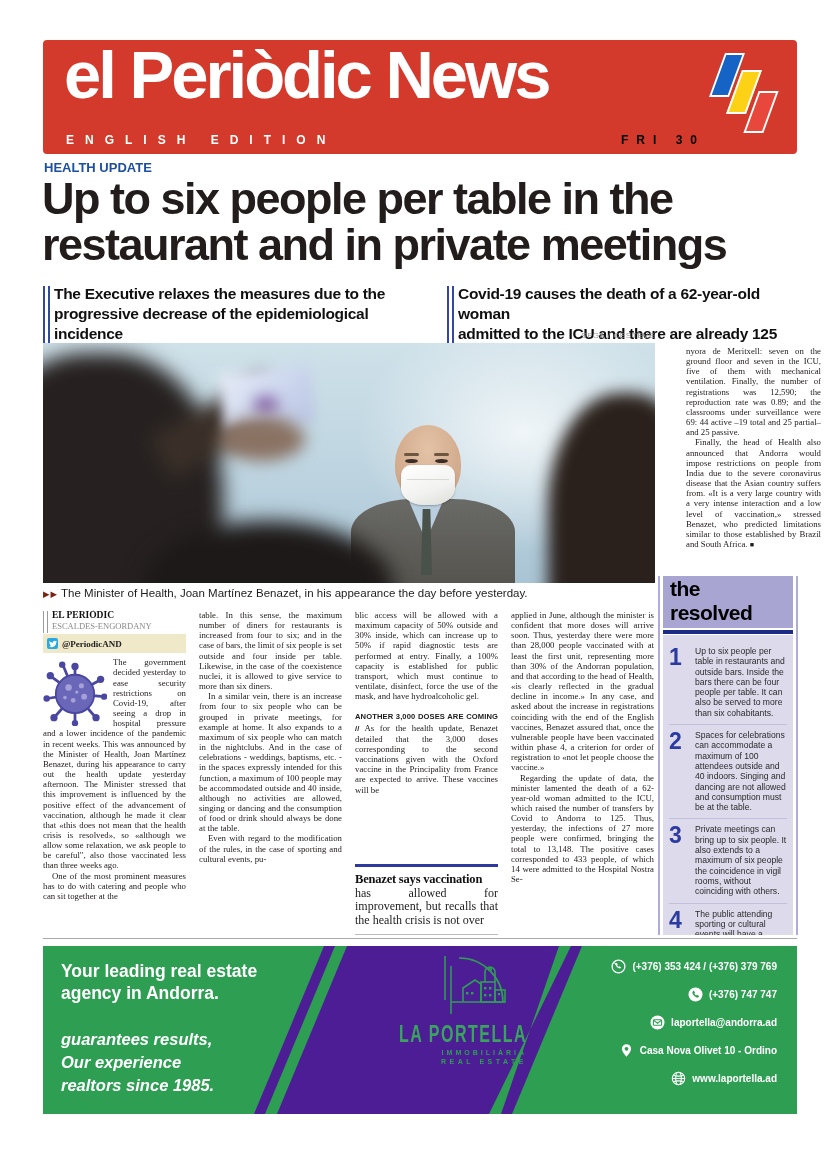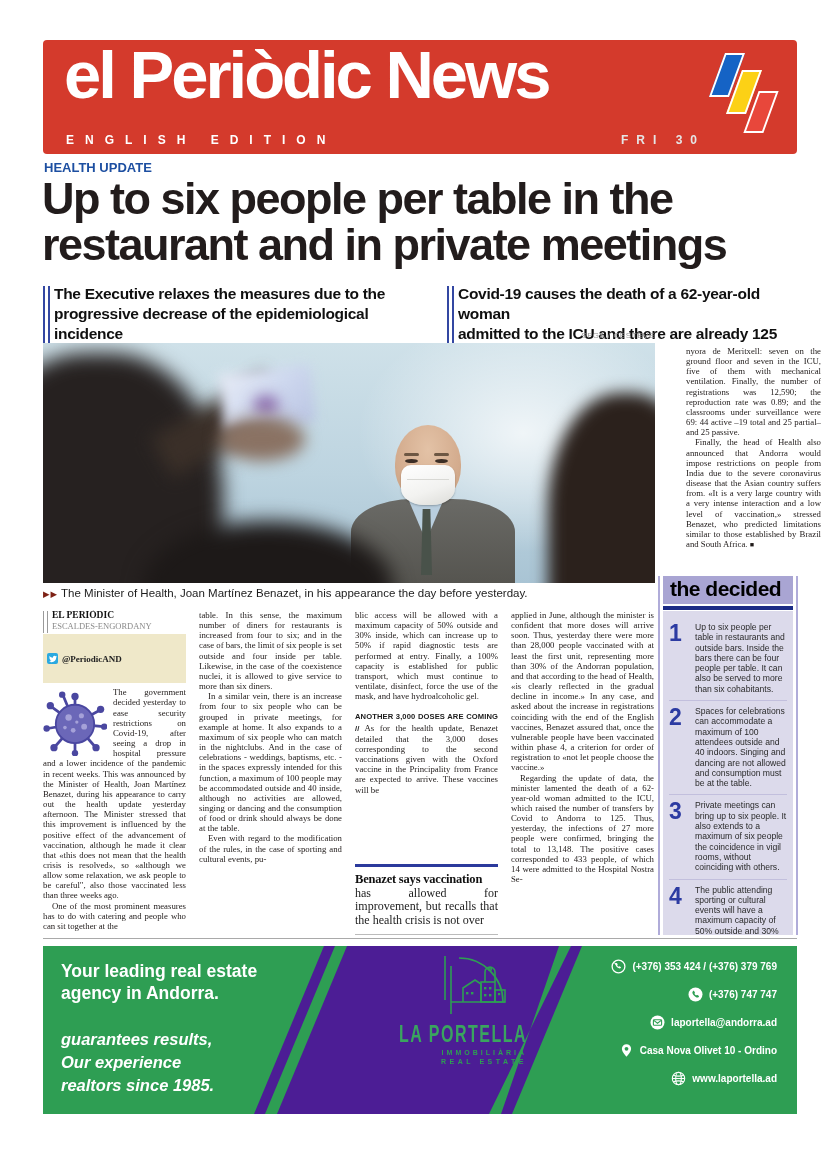--- a/index.html
+++ b/index.html
@@ -9,21 +9,21 @@
     font-family:"Liberation Sans", sans-serif; overflow:hidden;margin-left:6px;
   }
 
   
   .masthead { position:absolute; left:37px; top:40px; width:754px; height:114px;
     background:#d43a2c; border-radius:4px; }
   .mast-title { position:absolute; left:21px; top:-4px; color:#fff; font-weight:bold;
     font-size:67px; letter-spacing:-3px; white-space:nowrap; }
   .mast-edition { position:absolute; left:23px; bottom:7px; color:#fff; font-weight:bold;
     font-size:12px; letter-spacing:11px; }
-  .mast-date { position:absolute; right:92px; bottom:7px; color:#e5e5e5; font-weight:bold;
+  .mast-date { position:absolute; right:92px; bottom:7px; color:#000000; font-weight:bold;
     font-size:12px; letter-spacing:8px; }
   .mast-logo { position:absolute; right:12px; top:11px; width:72px; height:92px; }
   .mast-logo .pg { position:absolute; width:20px; height:44px; transform:skewX(-20deg);
     border:2px solid #fff; }
   .pg1 { left:4px; top:2px;  background:#1563c5; }
   .pg2 { left:21px; top:19px; background:#fcd116; }
   .pg3 { left:38px; top:40px; background:#e8473b; height:42px !important; }
 
   
   .kicker { position:absolute; left:38px; top:160px; color:#1d4fa1; font-weight:bold;
@@ -115,21 +115,21 @@
   .cols { position:absolute; left:37px; top:610px; width:611px; height:326px; display:flex;
     gap:13px; }
   .col { width:143px; height:326px; overflow:hidden; }
   .col3 { position:relative; }
   .byline { position:relative; padding-left:9px; margin-bottom:4px; }
   .byline-bars { position:absolute; left:0; top:1px; height:22px; width:5px;
     border-left:1.5px solid #9a9a9a; border-right:1.5px solid #9a9a9a; }
   .byline-outlet { font-size:9.5px; font-weight:bold; color:#111; }
   .byline-place { font-size:8.5px; color:#8a8a8a; margin-top:1px; }
   .tw-bar { margin-top:3px; margin-left:-9px; background:#efe8c9; display:flex;
-    align-items:center; gap:4px; padding:19px 4px; }
+    align-items:center; gap:4px; padding:4px 4px; }
   .tw-badge { width:11px; height:11px; background:#2aa9e0; border-radius:2px; display:flex;
     align-items:center; justify-content:center; flex:none; }
   .tw-handle { font-size:9px; font-weight:bold; color:#222; }
   .virus { float:left; margin:3px 6px 2px 0; }
   .inline-subhead { font-family:"Liberation Sans", sans-serif; font-weight:bold;
     font-size:7.6px; letter-spacing:0.1px; color:#1a1a1a; }
   .pq { position:absolute; left:0; right:0; bottom:1px; background:#fff; }
   .pq-bar { height:3px; background:#2b3a9c; margin-bottom:6px; }
   .pq-bold { font-weight:bold; font-size:12.5px; line-height:13.5px; color:#111;
     letter-spacing:-0.2px; }
@@ -227,21 +227,21 @@
 
   <div class="rail serif">
     <p>nyora de Meritxell: seven on the ground floor and seven in the ICU, five of them with mechanical ventilation. Finally, the number of registrations was 12,590; the reproduction rate was 0.89; and the classrooms under surveillance were 69: 44 active –19 total and 25 partial– and 25 passive.</p>
     <p class="indent"><span>Finally, the head of Health also announced that Andorra would impose restrictions on people from India due to the severe coronavirus disease that the Asian country suffers from. «It is a very large country with a very intense interaction and a low level of vaccination,» stressed Benazet, who predicted limitations similar to those established by Brazil and South Africa.</span> <span class="end-mark">■</span></p>
   </div>
 
   <div class="changes">
     <div class="chg-line l"></div>
     <div class="chg-line r"></div>
     <div class="chg-inner">
-      <div class="chg-title">the decided</div>
+      <div class="chg-title">the resolved</div>
       <div class="chg-rule"></div>
       <div class="chg-body">
         <div class="chg-item">
           <div class="chg-num">1</div>
           <div class="chg-text">Up to six people per table in restaurants and outside bars. Inside the bars there can be four people per table. It can also be served to more than six cohabitants.</div>
         </div>
         <div class="chg-item">
           <div class="chg-num">2</div>
           <div class="chg-text">Spaces for celebrations can accommodate a maximum of 100 attendees outside and 40 indoors. Singing and dancing are not allowed and consumption must be at the table.</div>
         </div>

